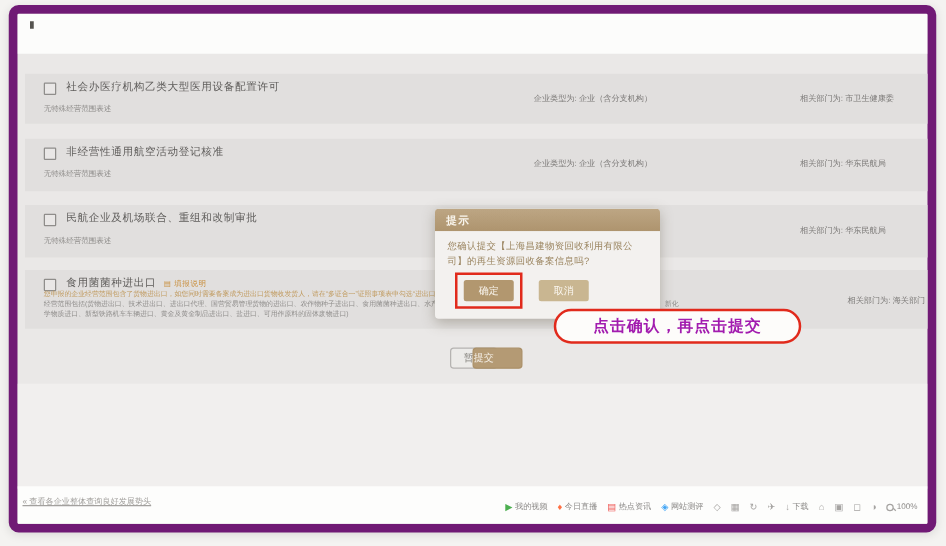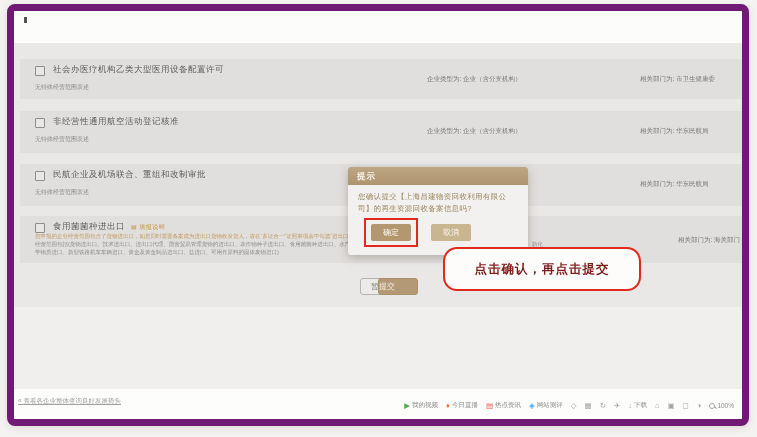--- a/index.html
+++ b/index.html
@@ -42,24 +42,24 @@
   .modal-body { position:absolute; left:0; top:18px; width:100%; padding:6px 10px 0 10px;
            font-size:7.5px; color:#9b8560; line-height:1.65; letter-spacing:.3px; }
   .m-btn { position:absolute; width:40px; height:17px; border-radius:2px; text-align:center;
            line-height:17px; font-size:8px; color:#faf6ef; }
   .m-ok { left:23px; top:57px; background:#b2976f; }
   .m-cancel { left:83px; top:57px; background:#c9b691; }
   .ok-redbox { position:absolute; left:16px; top:51px; width:54px; height:29px;
            border:2px solid #e12a1c; z-index:6; }
 
   
-  .callout { position:absolute; left:429px; top:236px; width:198px; height:44px; z-index:7;
+  .callout { position:absolute; left:429px; top:236px; width:198px; height:28px; z-index:7;
            background:#fdfcfa; border:2.5px solid #e12a1c; border-radius:14px;
            display:flex; align-items:center; justify-content:center;
-           font-size:12.5px; font-weight:bold; color:#7f1d1d; letter-spacing:1px; }
+           font-size:12.5px; font-weight:bold; color:#a21caf; letter-spacing:1px; }
 
   
   .footer { position:absolute; left:0; top:296px; width:100%; height:84px; background:#f1efee; }
 
   
   .bottombar { position:absolute; left:0; top:378px; width:100%; height:44px; background:#fdfdfc; }
   .bottom-link { position:absolute; left:4px; top:8px; font-size:6.5px; color:#a3a19e;
            text-decoration:underline; }
   .toolbar { position:absolute; right:8px; top:12px; display:flex; align-items:center; gap:8px;
            font-size:6.5px; color:#8d8b89; }

